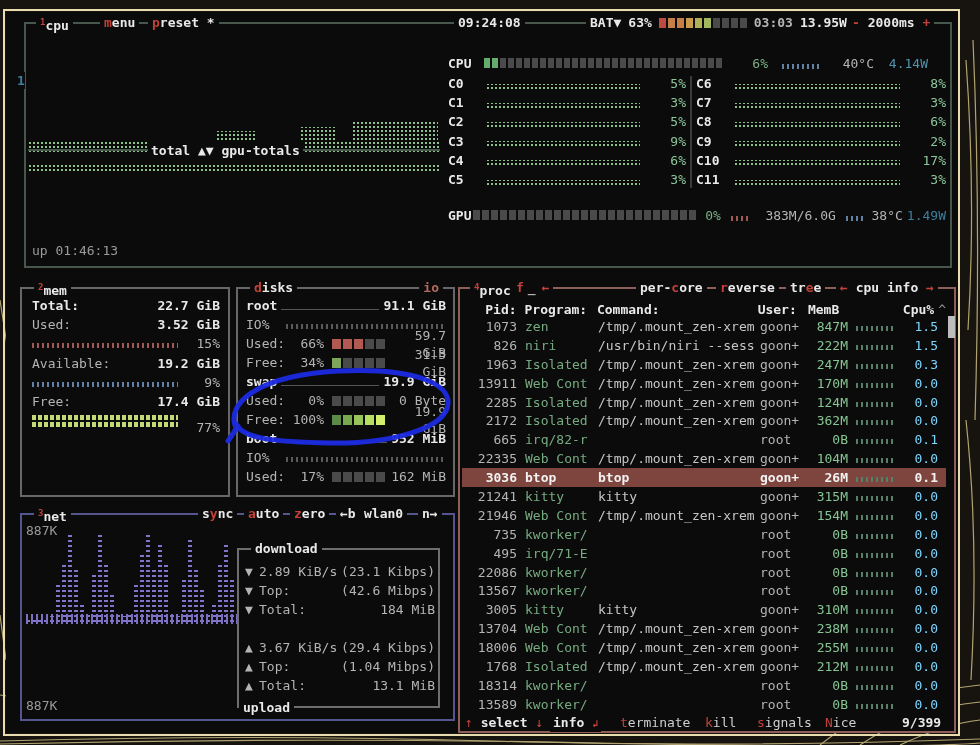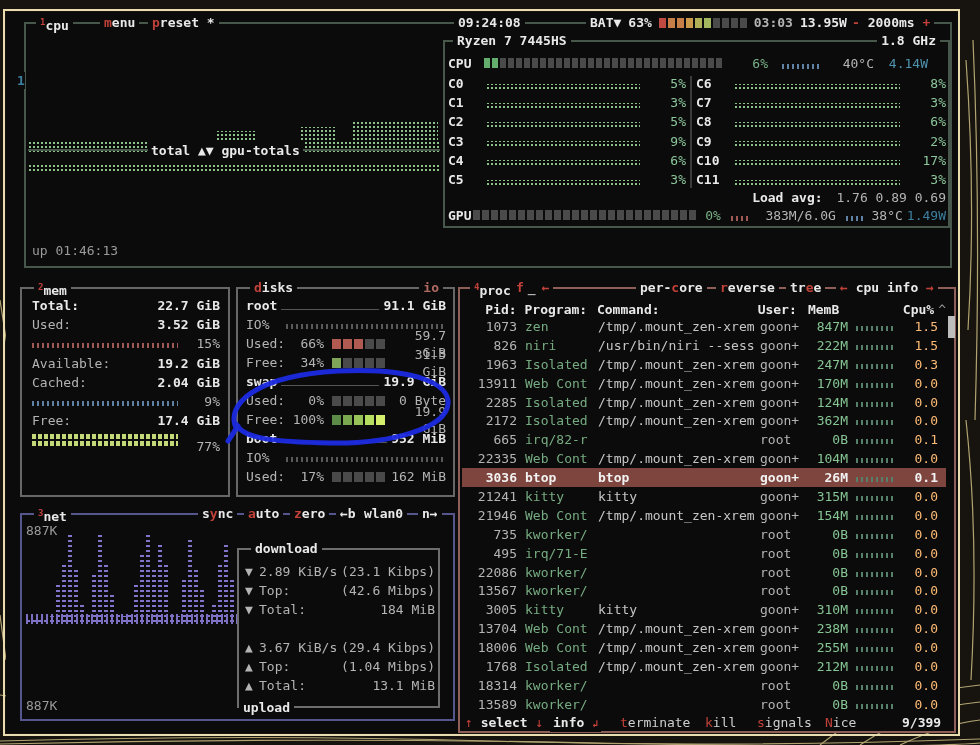--- a/index.html
+++ b/index.html
@@ -33,21 +33,21 @@
   .corerow .cname{width:36px;font-weight:bold;color:#e9e9e9;}
   .corerow .cgraph{flex:1;height:6px;margin:6px 8px 0 2px;}
   .corerow .cpct{width:38px;text-align:right;color:#8cc69b;}
   .procrow{display:flex;align-items:center;height:18.9px;white-space:pre;}
   .procrow .pid{width:55px;text-align:right;color:#b4b4b4;}
   .procrow .prog{width:70px;margin-left:8px;color:#76ab81;overflow:hidden;}
   .procrow .cmd{width:160px;margin-left:3px;color:#c6c6c6;overflow:hidden;}
   .procrow .usr{width:45px;margin-left:2px;color:#b4b4b4;}
   .procrow .memb{width:43px;text-align:right;color:#86c493;}
   .procrow .mdots{width:40px;height:5px;margin:4px 4px 0 8px;}
-  .procrow .cpu{width:38px;text-align:right;color:#fdba74;}
+  .procrow .cpu{width:38px;text-align:right;color:#7dd3fc;}
   .procrow.sel{background:#7d453e;}
   .procrow.sel span{color:#f2f2f2 !important;font-weight:bold;}
   .memrow{display:flex;align-items:center;height:19.2px;}
   .diskrow{display:flex;align-items:center;height:19px;}
   .netbarwrap{display:flex;align-items:flex-end;gap:2px;}
   .netbar{width:4px;background-image:repeating-linear-gradient(0deg,#8374cb 0 2px,transparent 2px 5px);}
   .onborder{background:#0b0b0b;padding:0 3px;white-space:nowrap;}
 </style>
 </head>
 <body>
@@ -107,24 +107,20 @@
   <div class="abs dots" style="left:28px;top:141px;width:412px;height:12px;--c:#8cc18c;"></div>
   <div class="abs dots" style="left:216px;top:131px;width:40px;height:10px;--c:#8cc18c;"></div>
   <div class="abs dots" style="left:300px;top:127px;width:36px;height:14px;--c:#8cc18c;"></div>
   <div class="abs dots" style="left:352px;top:121px;width:86px;height:20px;--c:#8cc18c;"></div>
   <div class="abs" style="left:28px;top:149px;width:412px;border-top:2px solid #47574b;">
     <span class="onborder b w" style="position:absolute;left:120px;top:-9px;">total ▲▼ gpu-totals</span>
   </div>
   <div class="abs dots" style="left:28px;top:163px;width:412px;height:9px;--c:#8cc18c;"></div>
   <span class="abs dim" style="left:32px;top:242px;">up 01:46:13</span>
 
-  <div class="box" style="left:443px;top:40px;width:507px;height:188px;border-color:#47574b;">
-    <span class="tab" style="left:8px;">Ryzen 7 7445HS</span>
-    <span class="tab" style="right:8px;">1.8 GHz</span>
-  </div>
 
   <div class="abs" style="left:448px;top:55px;width:498px;height:16px;display:flex;align-items:center;">
     <span class="b w" style="width:34px;">CPU</span>
     <span class="blocks" style="margin-left:2px;">
         <i style="background: rgb(99, 173, 109); width: 6px;"></i>
         <i style="background: rgb(99, 173, 109); width: 6px;"></i>
         <i style="width: 6px;"></i>
         <i style="width: 6px;"></i>
         <i style="width: 6px;"></i>
         <i style="width: 6px;"></i>
@@ -218,24 +214,20 @@
         <span class="cpct">17%</span>
       </div>
       <div class="corerow">
         <span class="cname">C11</span>
         <span class="cgraph dots" style="--c:#8cc18c;background-position:0 100%;"></span>
         <span class="cpct">3%</span>
       </div>
     </div>
   <div class="abs" style="left:690px;top:76px;width:0;height:112px;border-left:2px solid #3b3b3b;"></div>
 
-  <div class="abs" style="left:640px;top:189px;width:306px;text-align:right;">
-    <span class="b w">Load avg:</span>
-    <span class="gy" style="margin-left:6px;">1.76 0.89 0.69</span>
-  </div>
 
   <div class="abs" style="left:448px;top:207px;width:498px;height:16px;display:flex;align-items:center;">
     <span class="b w" style="width:34px;">GPU</span>
     <span class="blocks" style="margin-left:2px;">
         <i style="width: 7px;"></i>
         <i style="width: 7px;"></i>
         <i style="width: 7px;"></i>
         <i style="width: 7px;"></i>
         <i style="width: 7px;"></i>
         <i style="width: 7px;"></i>
@@ -279,24 +271,20 @@
         <span class="gy">Used:</span>
         <span class="right w b" style="flex:1;">3.52 GiB</span>
       </div>
       <div class="memrow">
         <div class="meter-dots" style="flex: 1 1 0%; --c: #a05a55; margin-top: 4px;"></div>
         <span class="right gy" style="width: 42px;">15%</span>
       </div>
       <div class="memrow">
         <span class="gy">Available:</span>
         <span class="right w b" style="flex:1;">19.2 GiB</span>
-      </div>
-      <div class="memrow">
-        <span class="gy">Cached:</span>
-        <span class="right w b" style="flex:1;">2.04 GiB</span>
       </div>
       <div class="memrow">
         <div class="meter-dots" style="flex: 1 1 0%; --c: #5f82a5; margin-top: 4px;"></div>
         <span class="right gy" style="width: 42px;">9%</span>
       </div>
       <div class="memrow">
         <span class="gy">Free:</span>
         <span class="right w b" style="flex:1;">17.4 GiB</span>
       </div>
       <div class="memrow">

